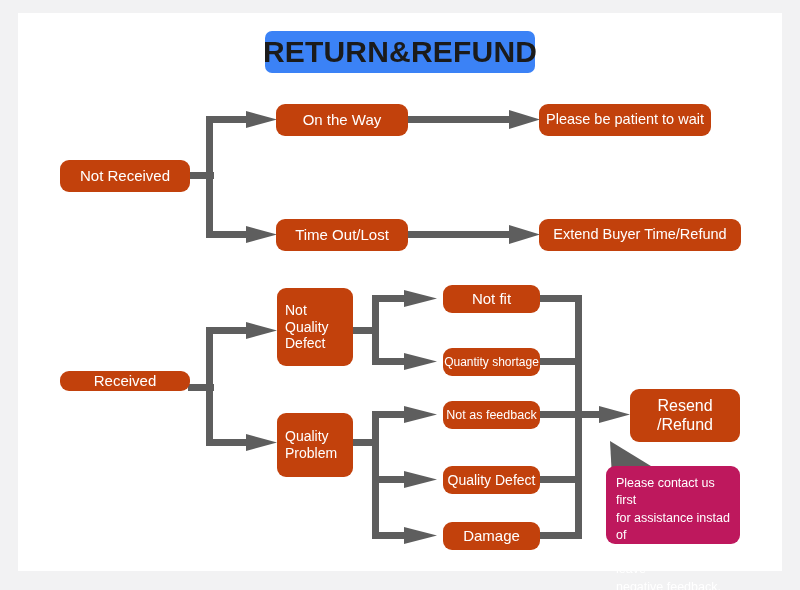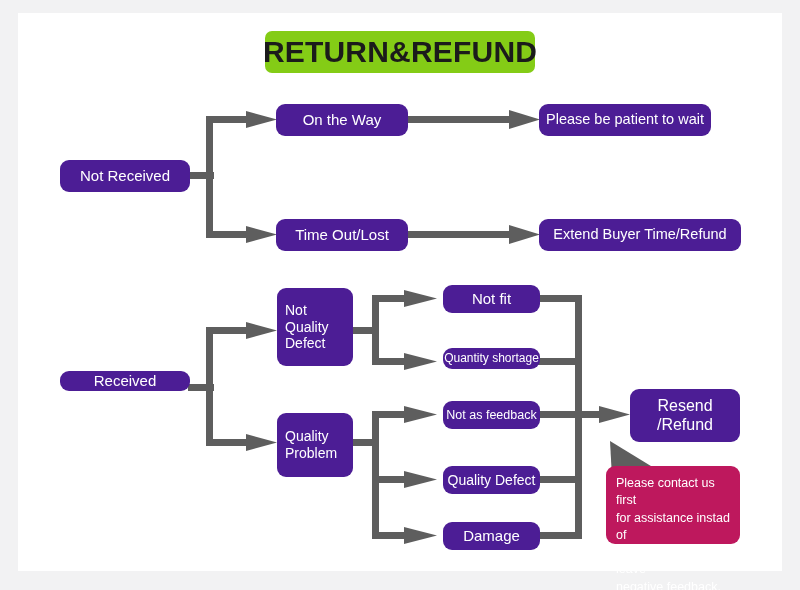--- a/index.html
+++ b/index.html
@@ -11,34 +11,34 @@
   #frame{position:relative;width:800px;height:590px;background:#f2f2f3;}
   #canvas{
     position:absolute;left:18px;top:13px;width:764px;height:558px;
     background:#ffffff;
   }
   #stage{position:absolute;left:0;top:0;width:800px;height:590px;}
 
   
   .title-plate{
     position:absolute;left:265px;top:31px;width:270px;height:42px;
-    background:#84cc16;border-radius:7px;
+    background:#3b82f6;border-radius:7px;
     display:flex;align-items:center;justify-content:center;
   }
   .title-text{
     font-size:30px;font-weight:bold;color:#1b1b1b;letter-spacing:0.2px;
     white-space:nowrap;
   }
 
   
   #wires{position:absolute;left:0;top:0;width:800px;height:590px;}
 
   
   .node{
-    position:absolute;background:#4c1d95;border-radius:9px;
+    position:absolute;background:#c2410c;border-radius:9px;
     color:#ffffff;display:flex;align-items:center;
     box-sizing:border-box;line-height:1.18;
   }
   .node.center{justify-content:center;text-align:center;}
   .node.left{justify-content:flex-start;text-align:left;}
   .node .lbl{white-space:pre-line;display:block;width:100%;}
 
   
   .callout{
     position:absolute;background:#be185d;border-radius:9px;
@@ -144,21 +144,21 @@
 
     <div class="node left" style="left:277px;top:413px;width:76px;height:64px;font-size:14px;padding-left:8px;">
       <span class="lbl">Quality
 Problem</span>
     </div>
 
     <div class="node center" style="left:443px;top:285px;width:97px;height:28px;font-size:15px;">
       <span class="lbl">Not fit</span>
     </div>
 
-    <div class="node center" style="left:443px;top:348px;width:97px;height:21px;font-size:12px;">
+    <div class="node center" style="left:443px;top:348px;width:97px;height:28px;font-size:12px;">
       <span class="lbl">Quantity shortage</span>
     </div>
 
     <div class="node center" style="left:443px;top:401px;width:97px;height:28px;font-size:12.5px;">
       <span class="lbl">Not as feedback</span>
     </div>
 
     <div class="node center" style="left:443px;top:466px;width:97px;height:28px;font-size:14px;">
       <span class="lbl">Quality Defect</span>
     </div>

